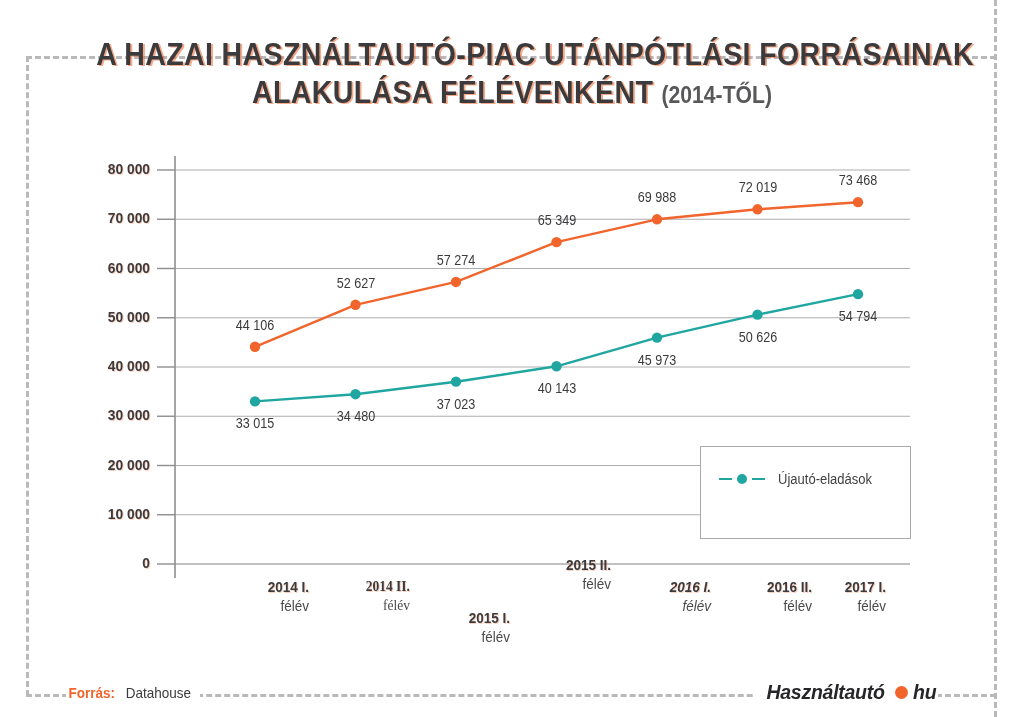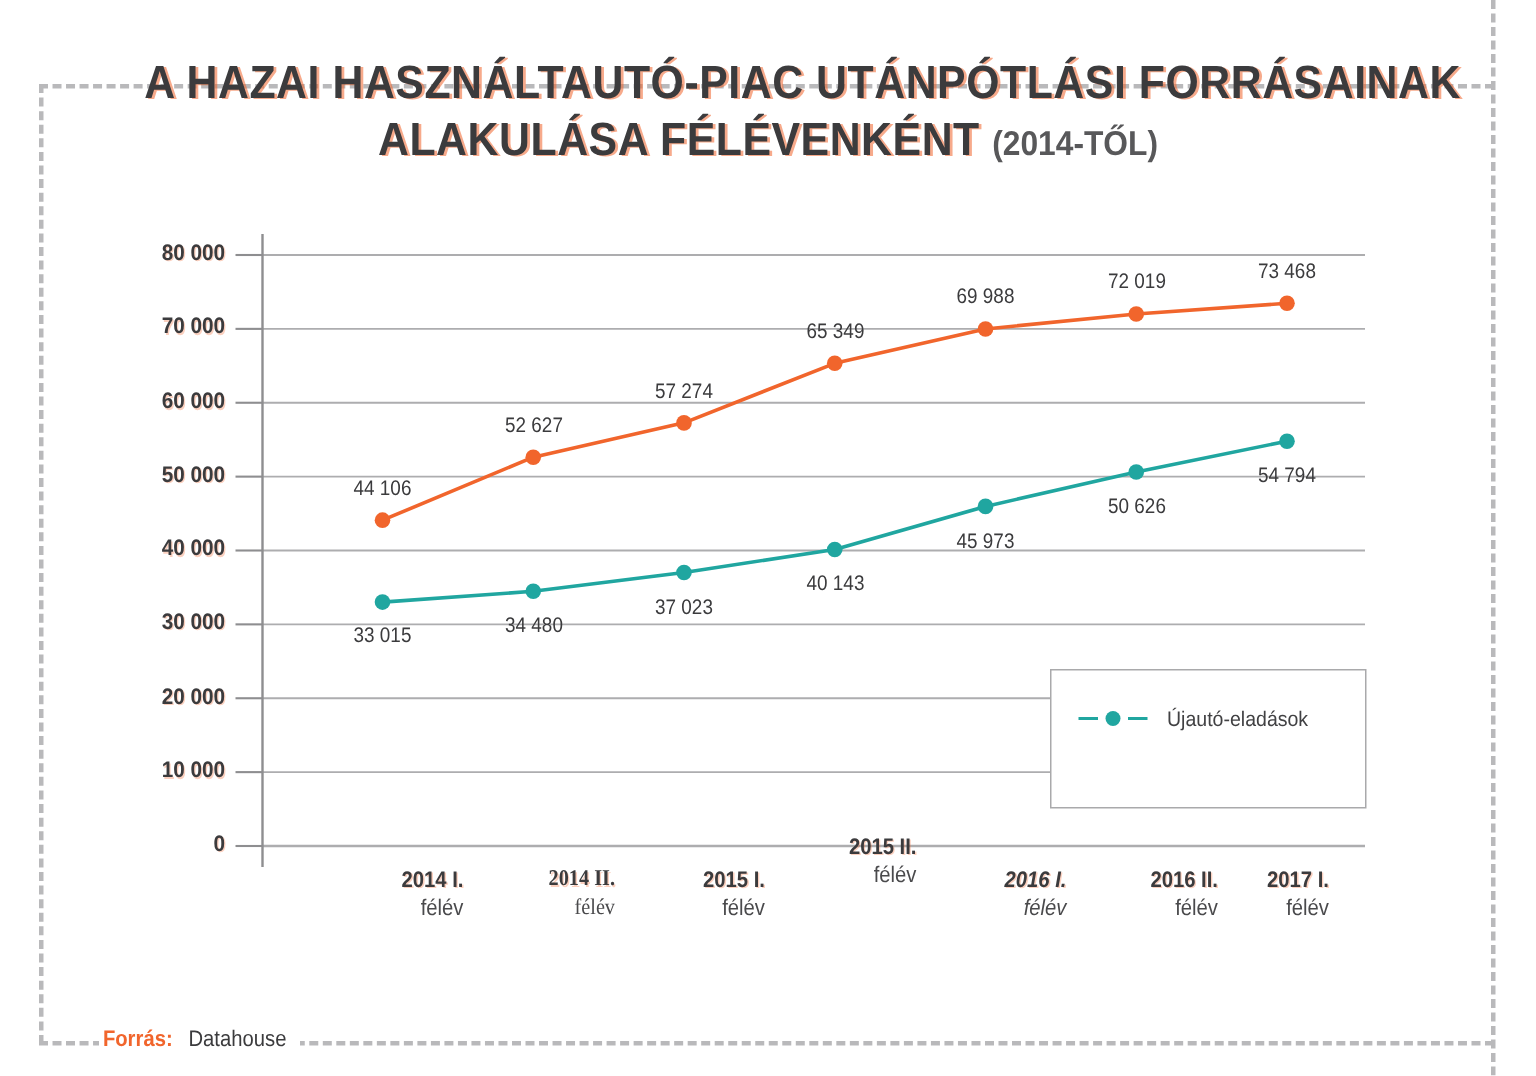--- a/index.html
+++ b/index.html
@@ -289,21 +289,21 @@
       </div>
     <div id="x-cat-labels">
         <div class="xcat" style="left: 195px; width: 120px; top: 578px;">
           <span class="xcat-main">2014 I.</span>
           <span class="xcat-sub">félév</span>
         </div>
         <div class="xcat" style="left: 295.5px; width: 120px; top: 578px; font-family: Liberation Serif, serif;">
           <span class="xcat-main">2014 II.</span>
           <span class="xcat-sub">félév</span>
         </div>
-        <div class="xcat" style="left: 396px; width: 120px; top: 578px;">
+        <div class="xcat" style="left: 396px; width: 120px; top: 609px;">
           <span class="xcat-main">2015 I.</span>
           <span class="xcat-sub">félév</span>
         </div>
         <div class="xcat" style="left: 496.5px; width: 120px; top: 556px;">
           <span class="xcat-main">2015 II.</span>
           <span class="xcat-sub">félév</span>
         </div>
         <div class="xcat" style="left: 597px; width: 120px; top: 578px; font-style: italic;">
           <span class="xcat-main">2016 I.</span>
           <span class="xcat-sub">félév</span>
@@ -344,14 +344,19 @@
       </span>
       <span class="legend-text">Újautó-eladások</span>
     </div>
   </div>
 
   <div id="footer-source">
     <span class="lbl">Forrás:</span>
     <span class="val">Datahouse</span>
   </div>
 
+  <div id="footer-logo">
+    <span class="logo-word">Használtautó</span>
+    <span class="logo-dot"></span>
+    <span class="logo-tld">hu</span>
+  </div>
 
 </div>
 
 </body></html>

